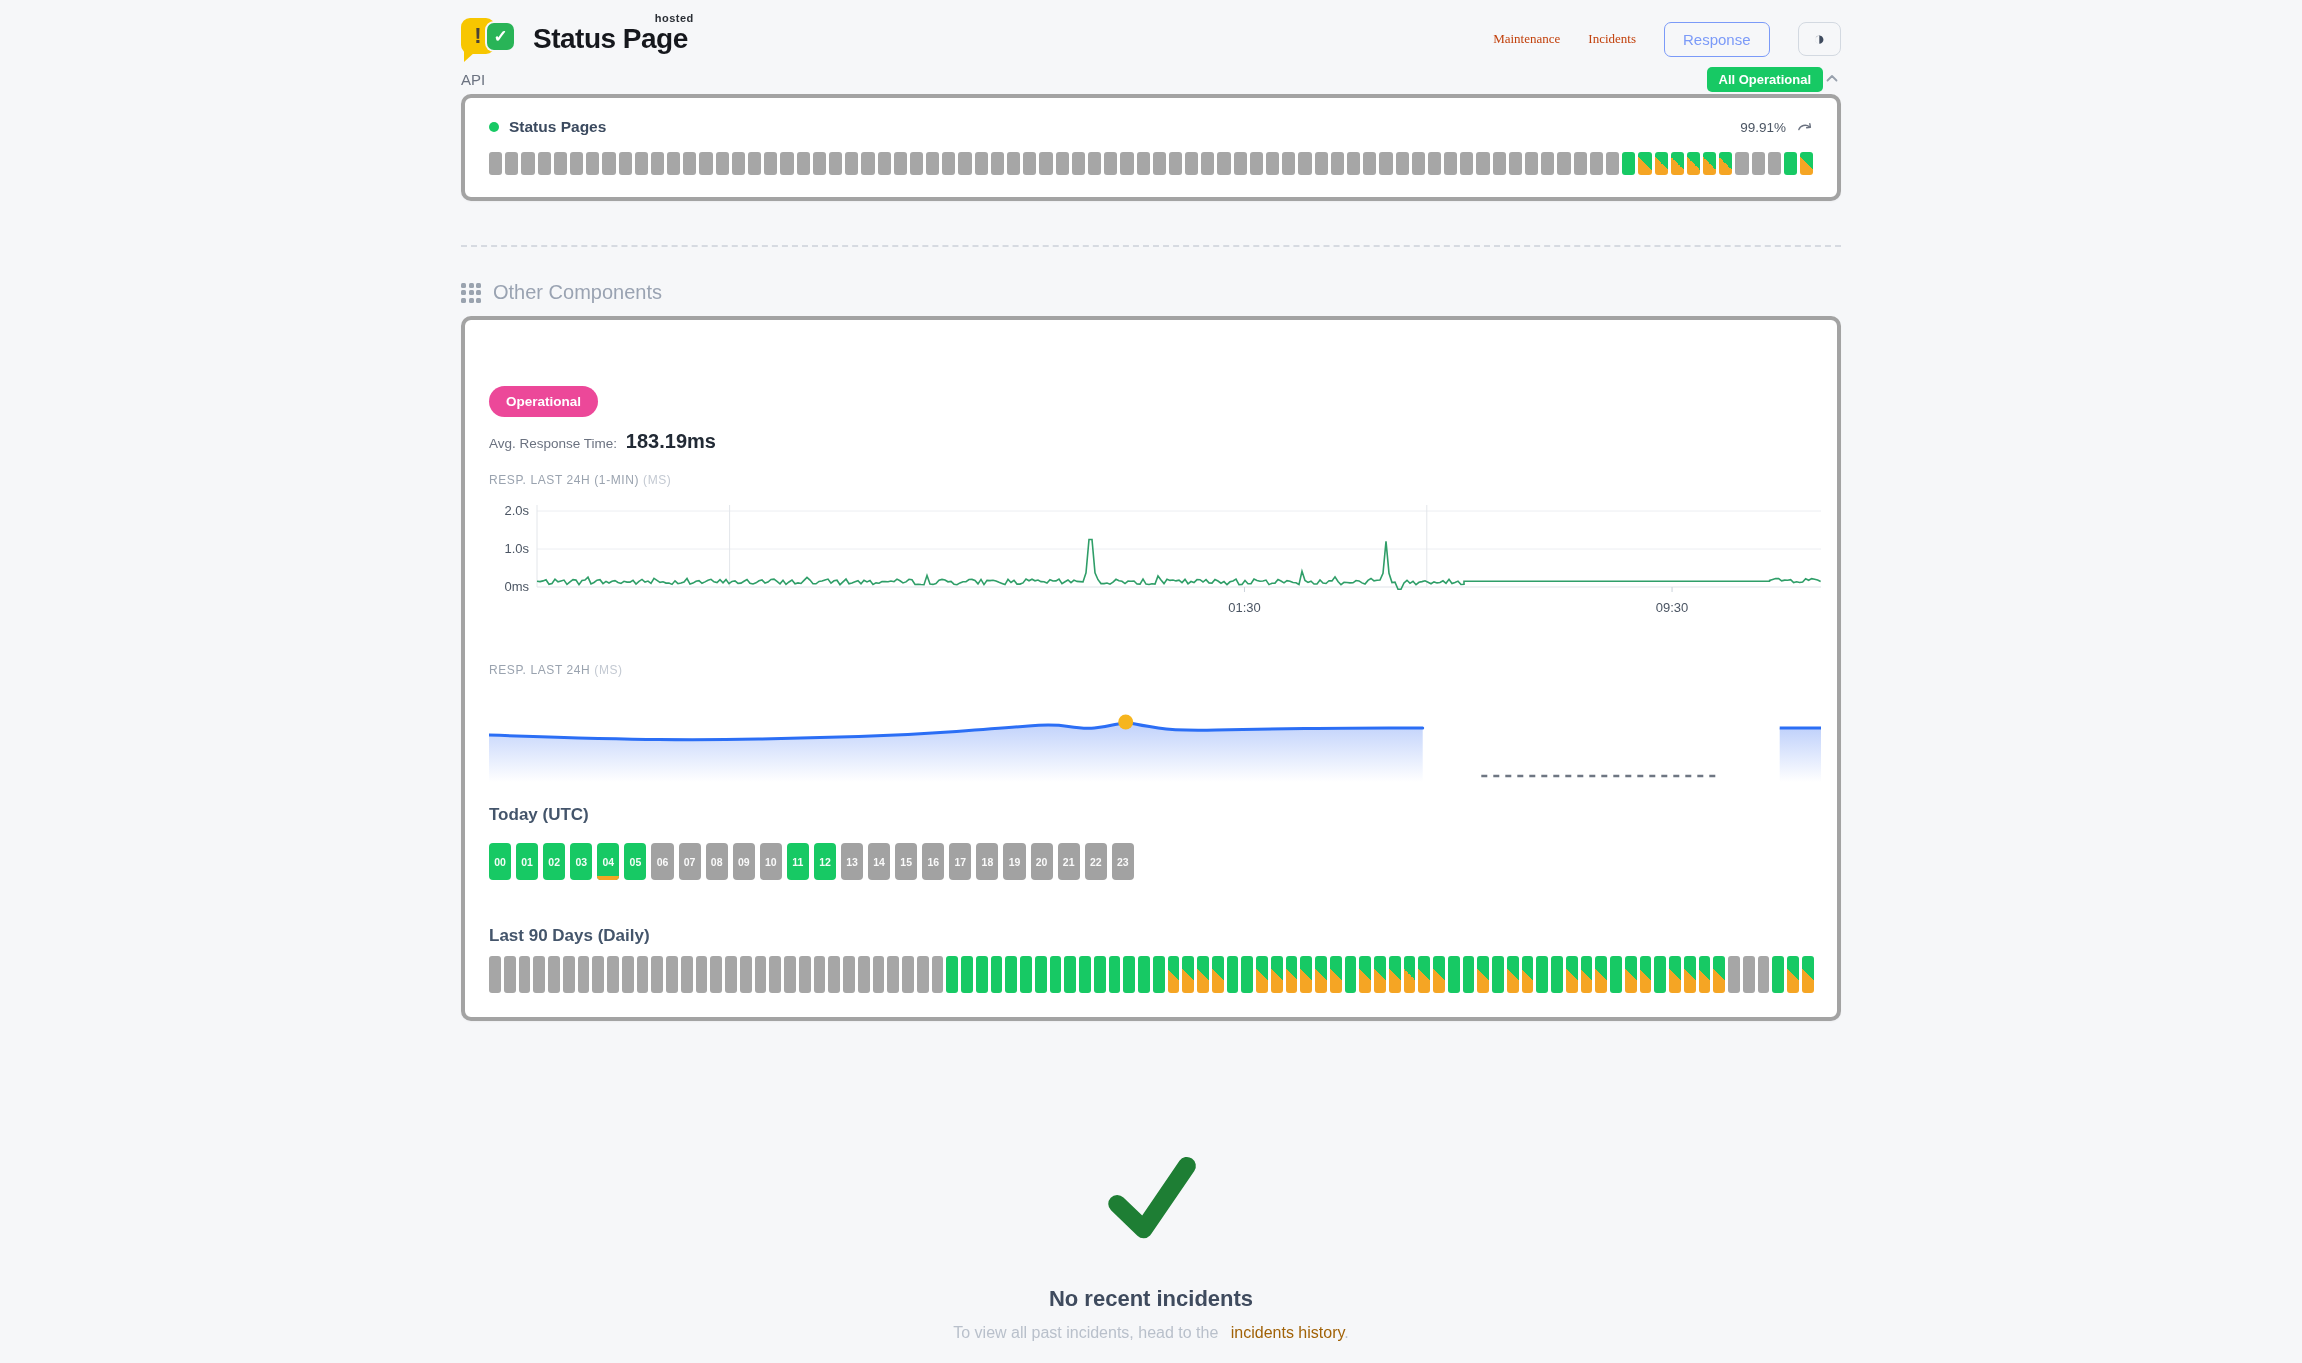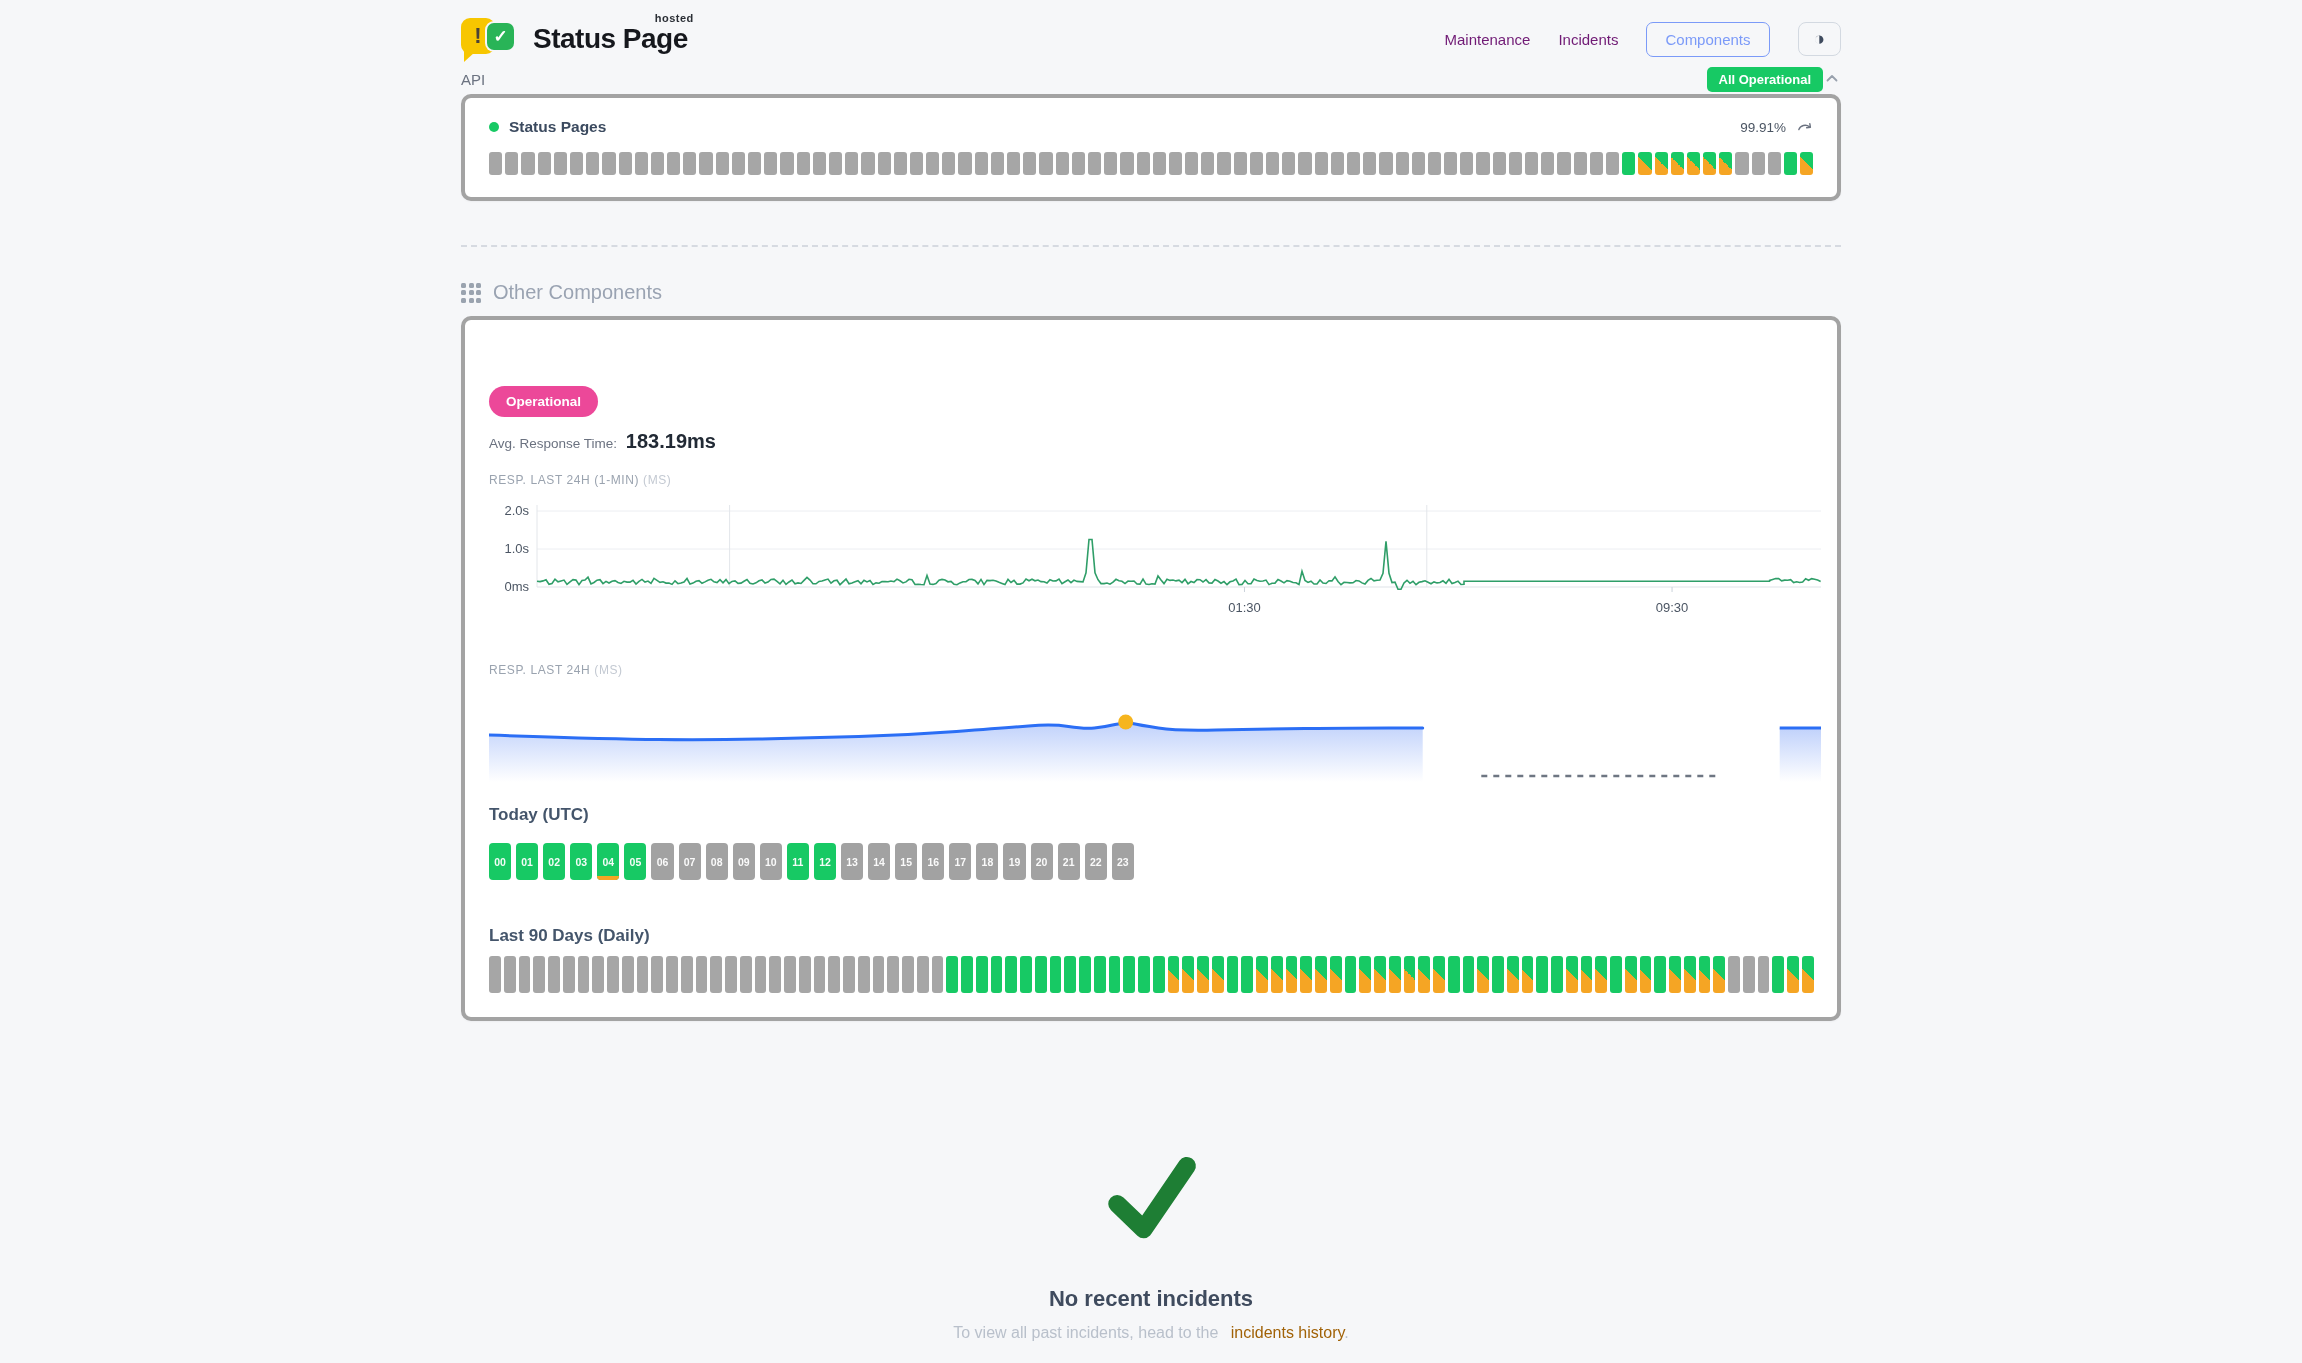--- a/index.html
+++ b/index.html
@@ -10,21 +10,21 @@
   
   .topbar{height:54px;display:flex;align-items:center;justify-content:space-between;}
   .logo{display:flex;align-items:center;}
   .logo-mark{position:relative;width:62px;height:46px;flex:0 0 auto;}
   .logo-bubble{position:absolute;left:0;top:2px;width:34px;height:36px;background:#f7c600;border-radius:9px;display:flex;align-items:center;justify-content:center;font-weight:800;font-size:22px;color:#4a4238;}
   .logo-bubble::after{content:"";position:absolute;left:3px;bottom:-8px;width:0;height:0;border-left:11px solid #f7c600;border-bottom:10px solid transparent;}
   .logo-check{position:absolute;left:26px;top:7px;width:27px;height:27px;background:#29b457;border-radius:7px;display:flex;align-items:center;justify-content:center;color:#fff;font-weight:800;font-size:17px;box-shadow:0 0 0 2px #f6f7f9;}
   .logo-text{position:relative;margin-left:10px;font-size:28px;font-weight:800;color:#16181d;letter-spacing:-0.5px;}
   .logo-sup{position:absolute;top:-11px;right:-6px;font-size:11px;font-weight:700;color:#2b2f36;letter-spacing:0.5px;}
   .nav{display:flex;align-items:center;gap:28px;}
-  .nav-link{font-size:15px;color:#701a75;cursor:pointer;}
+  .nav-link{font-size:13px;color:#c2410c;cursor:pointer;font-family:Liberation Serif, serif;}
   .btn-subscribe{border:1.5px solid #7b9af8;color:#7b9af8;background:transparent;border-radius:7px;padding:8px 18px;font-size:15px;font-family:inherit;cursor:pointer;}
   .btn-theme{border:1.5px solid #d3d9e1;background:transparent;border-radius:8px;padding:4px 15px;font-size:19px;color:#3f4b5e;cursor:pointer;line-height:24px;}
 
   
   .subrow{display:flex;align-items:center;justify-content:space-between;height:26px;}
   .section-label{font-size:15px;color:#6b7280;}
   .status-pill-wrap{display:flex;align-items:center;text-align:center;}
   .status-pill{background:#17c964;color:#fff;font-size:13px;font-weight:700;border-radius:5px;padding:5px 12px;}
 
   
@@ -87,21 +87,21 @@
             </div>
         </div>
         <div class="logo-text">
           <span>Status Page</span>
           <span class="logo-sup">hosted</span>
         </div>
       </div>
       <div class="nav">
         <span class="nav-link">Maintenance</span>
         <span class="nav-link">Incidents</span>
-        <button class="btn-subscribe">Components</button>
+        <button class="btn-subscribe">Response</button>
         <button class="btn-theme"><span>◑</span></button>
       </div>
     </div>
 
     <div class="subrow">
       <span class="section-label">API</span>
       <div class="status-pill-wrap">
         <span class="status-pill">All Operational</span>
         <svg width="18" height="18" viewBox="0 0 24 24">
             <path d="M6 14 l6 -6 6 6" stroke="#98a1ad" stroke-width="2.4" fill="none" stroke-linecap="round" stroke-linejoin="round"></path>

